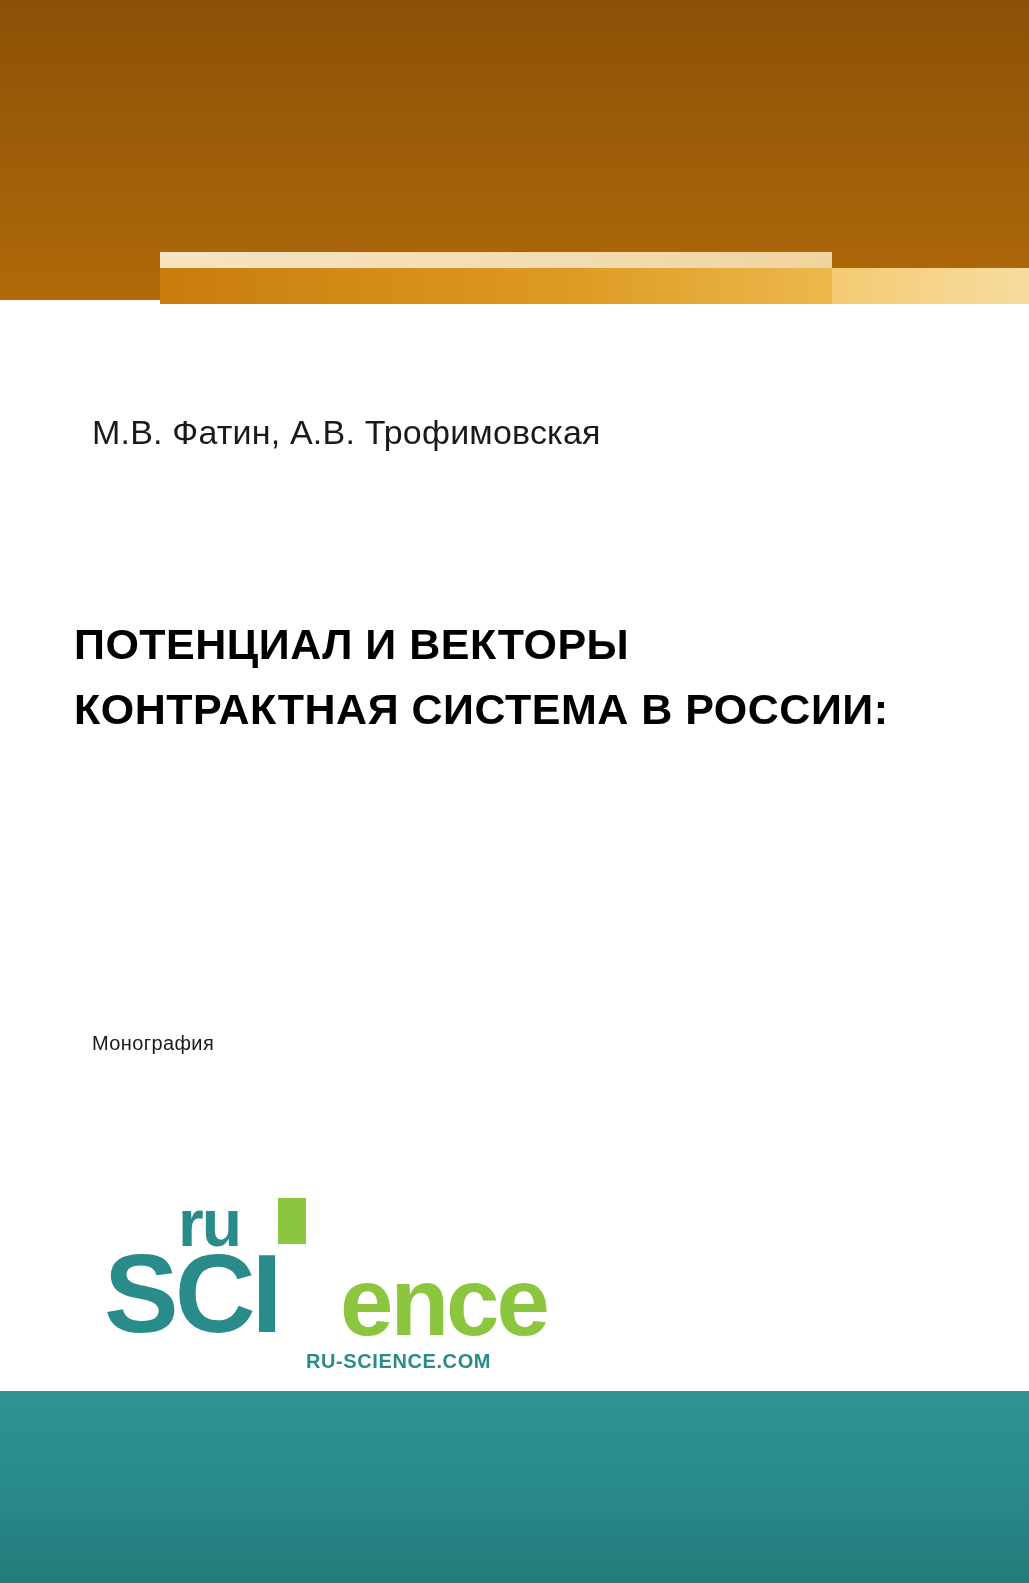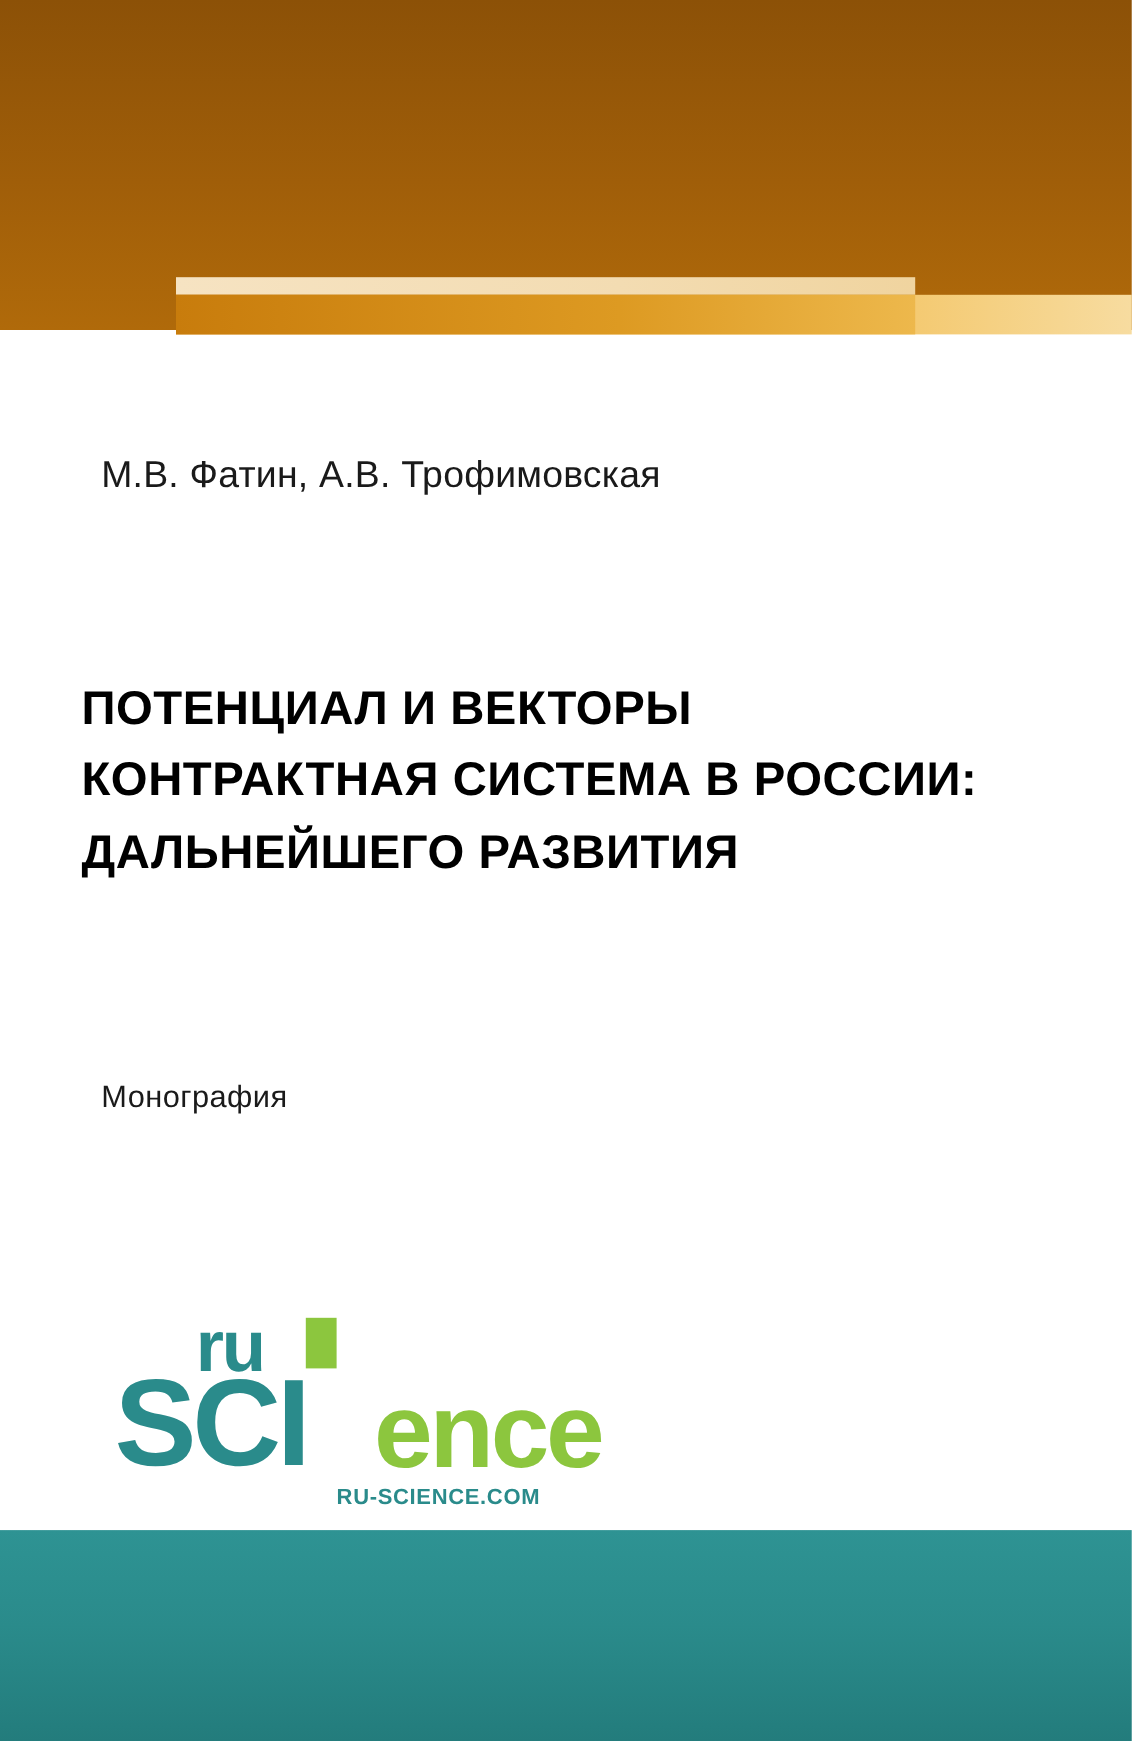--- a/index.html
+++ b/index.html
@@ -85,23 +85,23 @@
     line-height: 1.52;
     letter-spacing: 0.5px;
     text-transform: uppercase;
     font-stretch: condensed;
   }
   .title .line { display: block; white-space: nowrap; }
   
   .subtitle {
     position: absolute;
     left: 92px;
-    top: 981px;
+    top: 1032px;
     color: #1a1a1a;
-    font-size: 28px;
+    font-size: 20px;
     letter-spacing: 0.4px;
   }
   
   .logo {
     position: absolute;
     left: 96px;
     top: 1190px;
     width: 430px;
     height: 185px;
   }
@@ -163,21 +163,20 @@
     <div class="band-stripe-gold"></div>
   </div>
 
   <div class="authors">
     <div>М.В. Фатин, А.В. Трофимовская</div>
   </div>
 
   <div class="title">
     <span class="line">ПОТЕНЦИАЛ И ВЕКТОРЫ</span>
     <span class="line">КОНТРАКТНАЯ СИСТЕМА В РОССИИ:</span>
-    <span class="line">ДАЛЬНЕЙШЕГО РАЗВИТИЯ</span>
   </div>
 
   <div class="subtitle">Монография</div>
 
   <div class="logo">
     <div class="logo-ru">ru</div>
     <div class="logo-ru-block"></div>
     <div class="logo-sci">SCI</div>
     <div class="logo-ence">ence</div>
     <div class="logo-url">RU-SCIENCE.COM</div>

